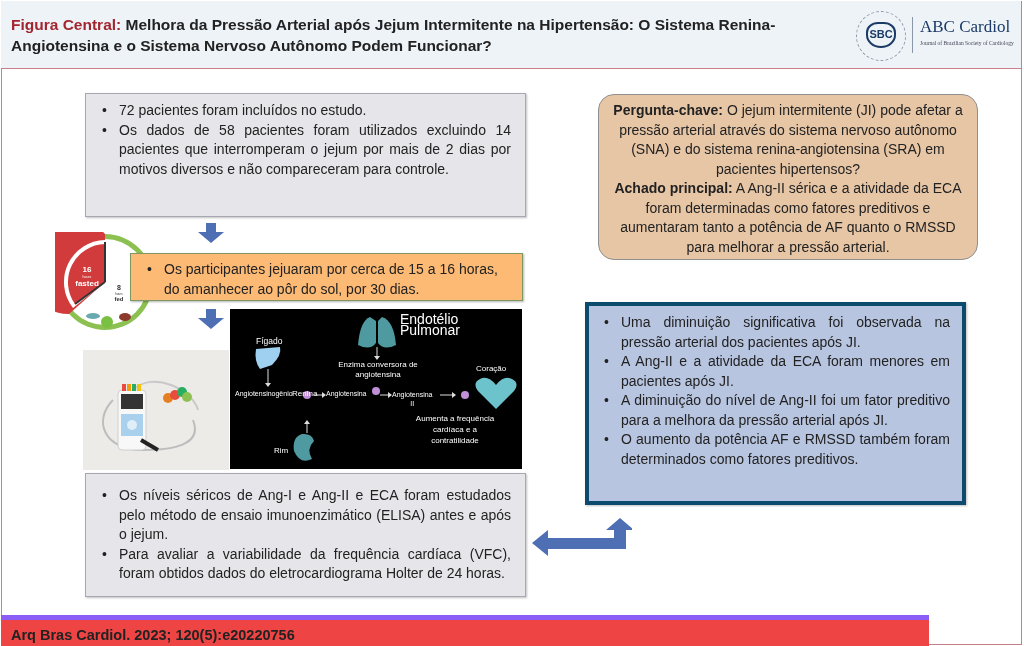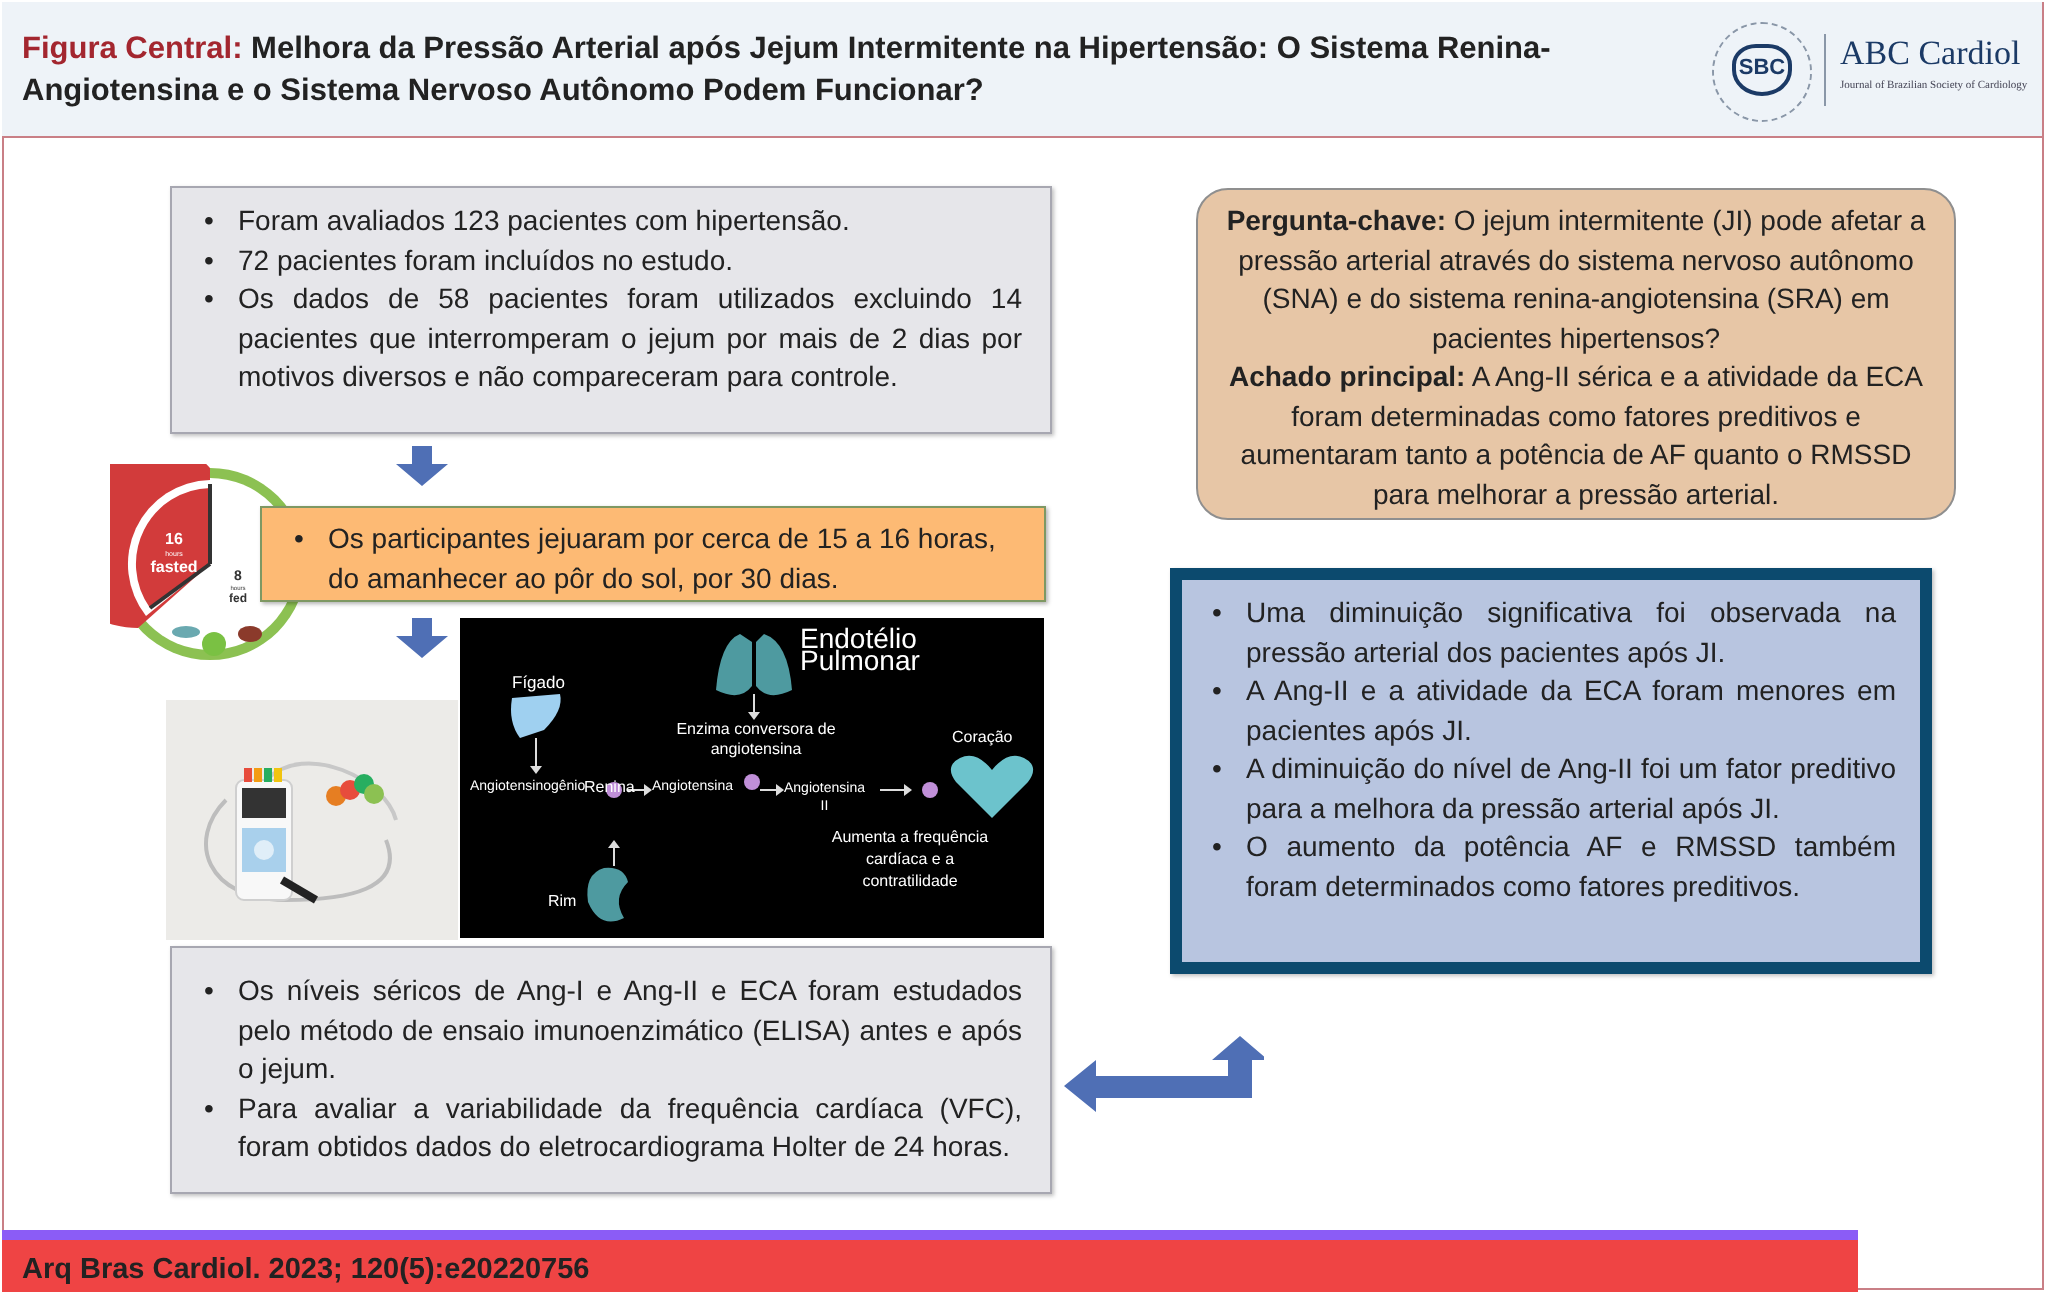--- a/index.html
+++ b/index.html
@@ -64,22 +64,22 @@
     background: #e6e6ea; border: 1px solid #a7a7b1; padding: 12px 14px 0 11px;
     box-shadow: 1px 1px 2px rgba(0,0,0,0.25);
   }
   .box-key {
     left: 598px; top: 94px; width: 380px; height: 166px;
     background: #e7c6a6; border: 1px solid #8f8f8f; border-radius: 16px;
     padding: 6px 8px 0 8px; text-align: center;
   }
   .box-key b { font-weight: bold; }
   .box-results {
-    left: 585px; top: 284px; width: 381px; height: 203px;
-    background: #b8c5e0; border: 6px solid #0c4a6e; padding: 7px 12px 0 10px;
+    left: 585px; top: 302px; width: 381px; height: 203px;
+    background: #b8c5e0; border: 4px solid #0c4a6e; padding: 7px 12px 0 10px;
     box-shadow: 1px 1px 2px rgba(0,0,0,0.25);
   }
   .arrow-down {
     position: absolute; width: 26px; height: 20px;
   }
   .footer {
     position: absolute; left: 1px; top: 615px; width: 928px; height: 30px;
     background: #ef4444; border-top: 5px solid #8b5cf6;
   }
   .citation {
@@ -114,21 +114,20 @@
       <div class="sbc-heart"><span>SBC</span></div>
     </div>
     <div class="logo-sep"></div>
     <div class="journal-name">ABC Cardiol</div>
     <div class="journal-sub">Journal of Brazilian Society of Cardiology</div>
   </div>
 </div>
 
 <div class="box box-top">
   <ul>
-    <li>Foram avaliados 123 pacientes com hipertensão.</li>
     <li>72 pacientes foram incluídos no estudo.</li>
     <li>Os dados de 58 pacientes foram utilizados excluindo 14 pacientes que interromperam o jejum por mais de 2 dias por motivos diversos e não compareceram para controle.</li>
   </ul>
 </div>
 
 <svg class="arrow-down" style="left:198px;top:223px;" viewBox="0 0 26 20">
   <path d="M8 0 H18 V9 H26 L13 20 L0 9 H8 Z" fill="#4f6fb5"></path>
 </svg>
 
 <svg class="clock" viewBox="0 0 100 100">

